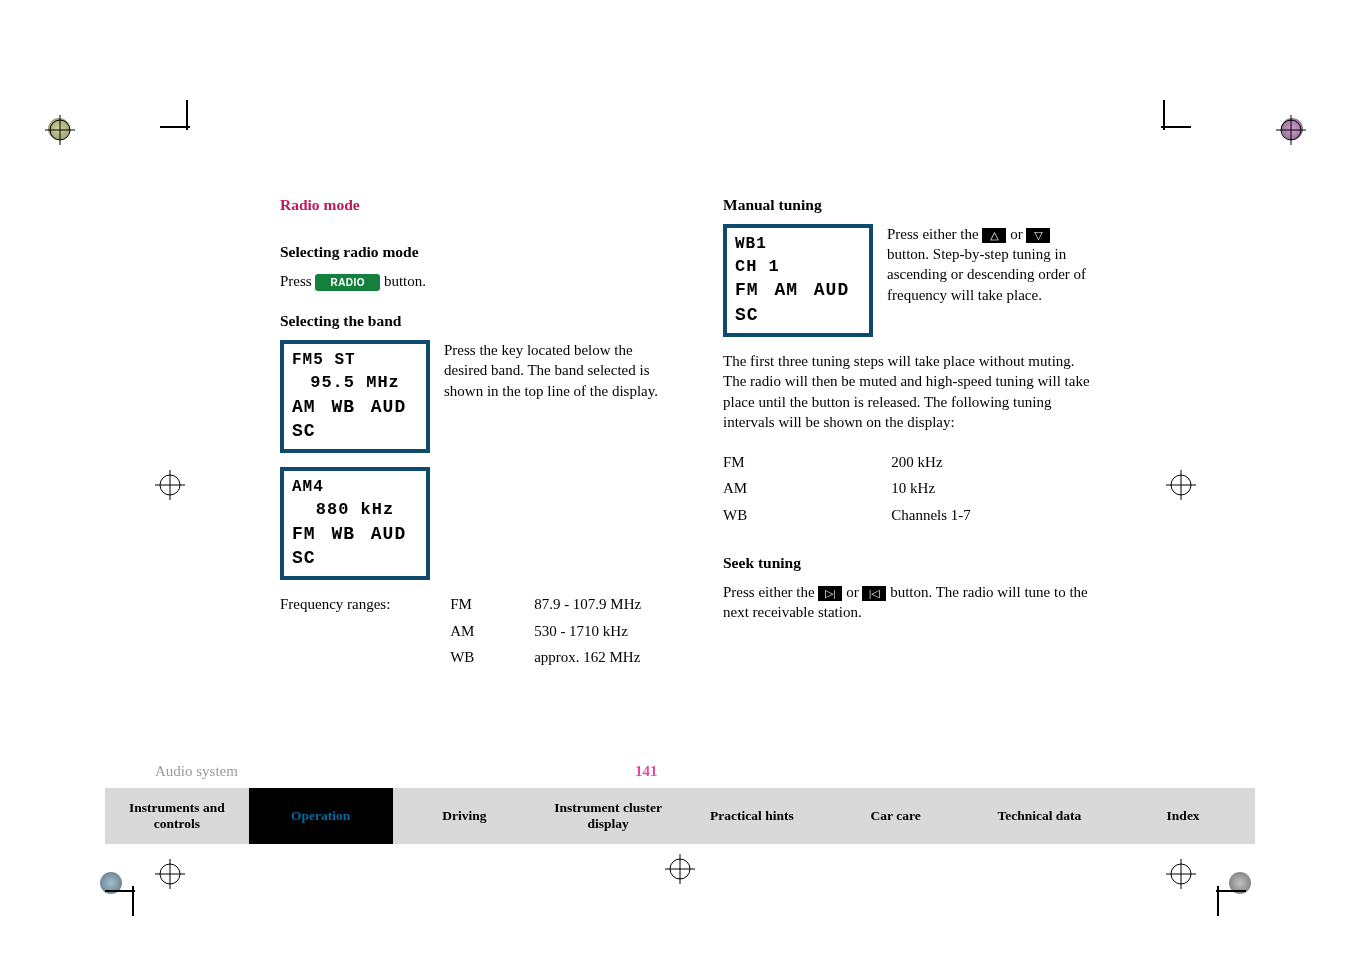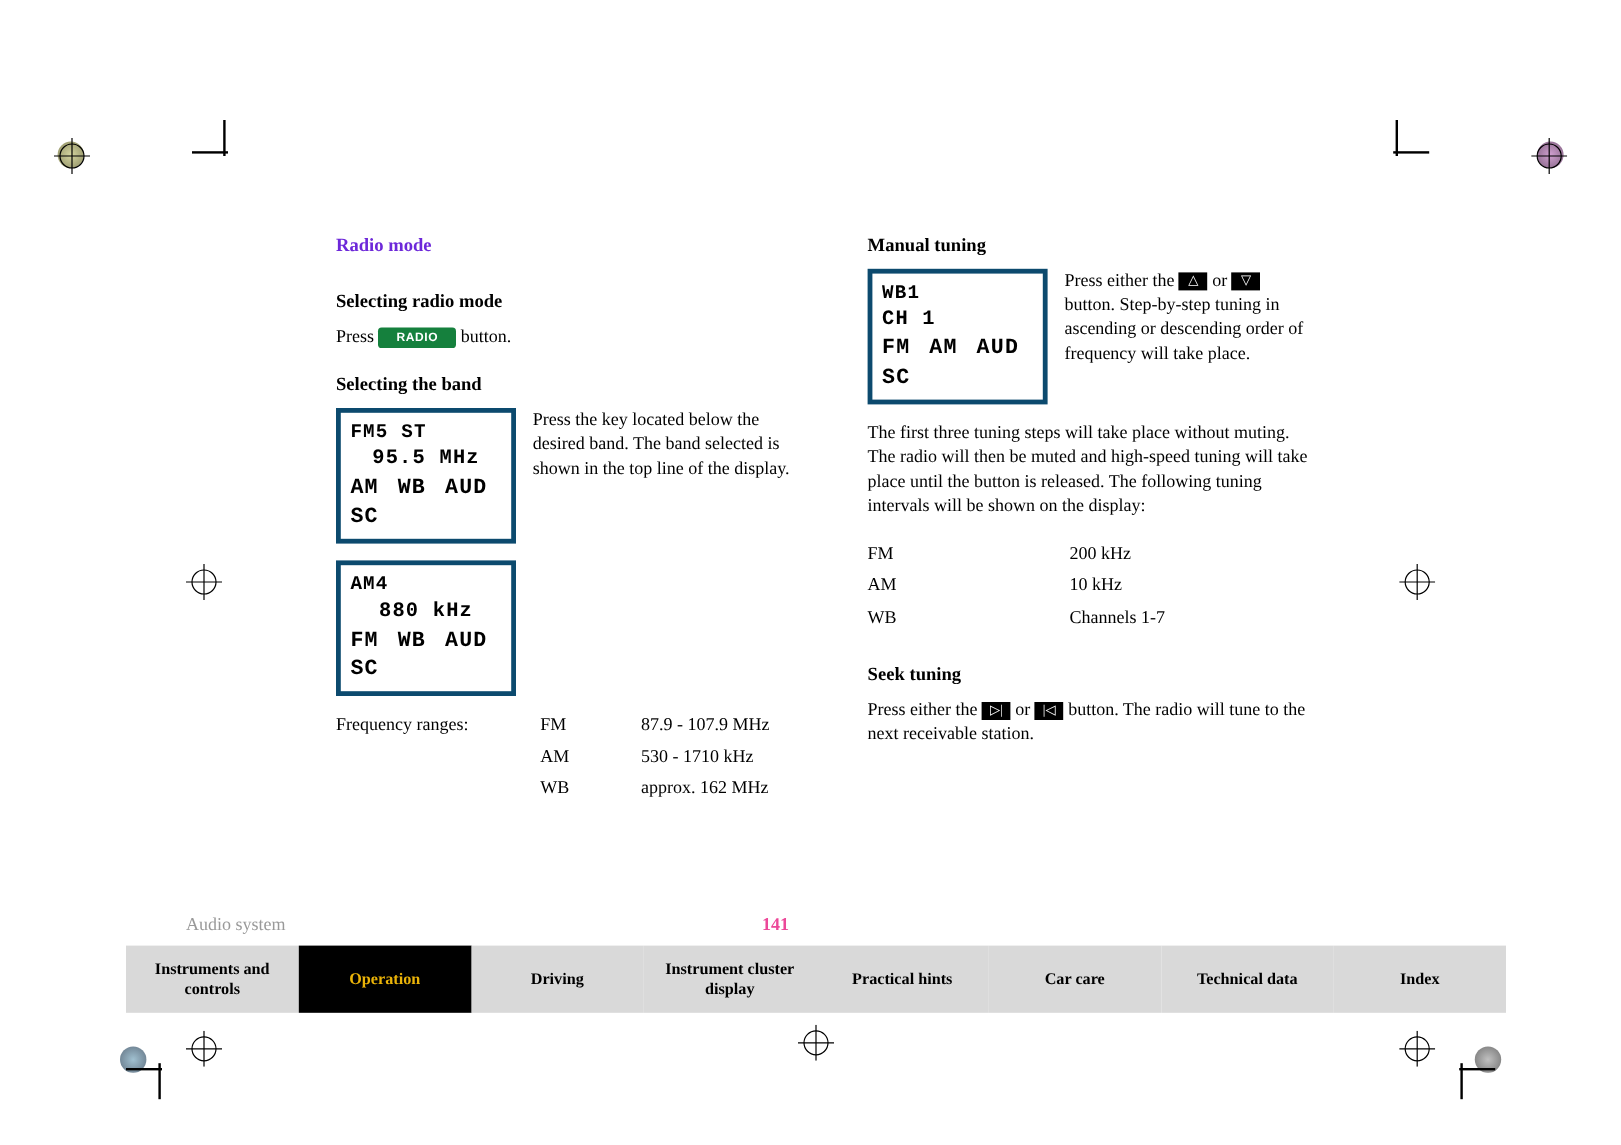--- a/index.html
+++ b/index.html
@@ -59,21 +59,21 @@
       top: 195px;
       left: 280px;
       width: 815px;
       display: flex;
       gap: 48px;
     }
     .col { flex: 1; font-size: 15px; line-height: 1.35; }
     .col-left { flex: 0 0 395px; }
     .col-right { flex: 1; }
 
-    h2.radio-mode { color: #6d28d9; font-weight: bold; font-size: 15.5px; margin-bottom: 26px; }
+    h2.radio-mode { color: #be185d; font-weight: bold; font-size: 15.5px; margin-bottom: 26px; }
     h3.sub { font-weight: bold; font-size: 15.5px; margin-bottom: 8px; }
 
     .para { margin-bottom: 20px; }
 
     .radio-btn {
       display: inline-block;
       background: #15803d;
       color: #fff;
       font-family: Arial, sans-serif;
       font-size: 10px;
@@ -157,21 +157,21 @@
       display: flex;
       align-items: center;
       justify-content: center;
       text-align: center;
       font-size: 13.5px;
       font-weight: bold;
       line-height: 1.2;
       background: #d9d9d9;
       color: #000;
     }
-    .tab.active { background: #000; color: #eab308; }
+    .tab.active { background: #000; color: #0369a1; }
   </style>
 </head>
 <body>
 
 <div class="print-marks">
   <div class="color-ball ball-tl"></div>
   <div class="color-ball ball-tr"></div>
   <div class="color-ball ball-bl"></div>
   <div class="color-ball ball-br"></div>
 

